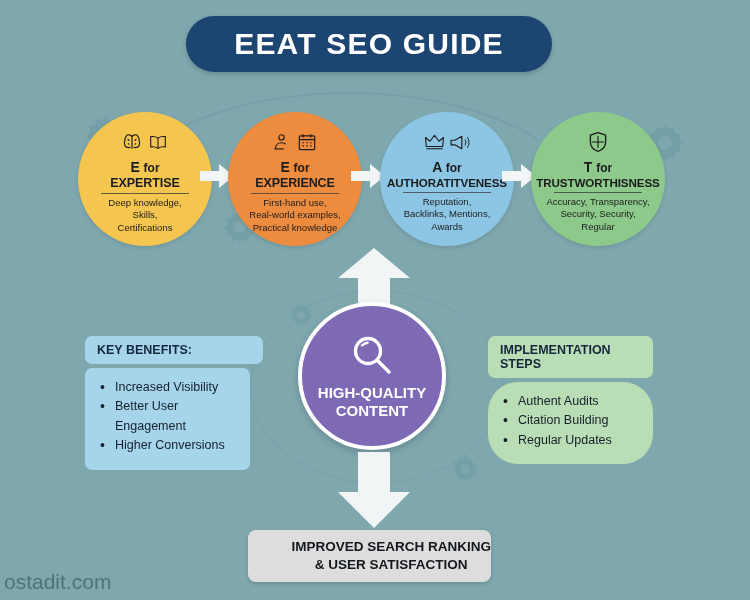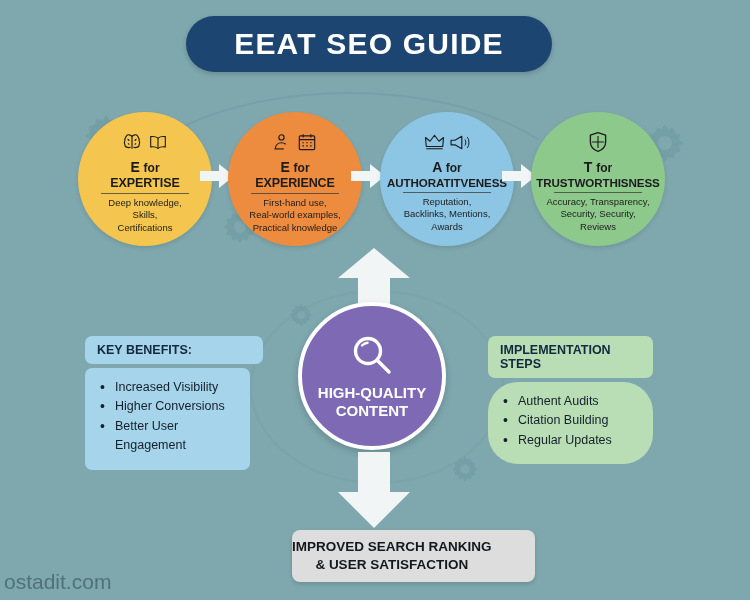--- a/index.html
+++ b/index.html
@@ -99,23 +99,22 @@
   .panel-left .panel-head{background:#a6d4ea;width:178px;}
   .panel-left .panel-body{background:#a6d4ea;width:165px;min-height:82px;}
   .panel-right{left:488px;top:336px;width:141px;}
   .panel-right .panel-head{background:#b9ddb4;width:165px;}
   .panel-right .panel-body{background:#b9ddb4;width:165px;min-height:82px;border-radius:30px;}
 
   
   .outcome{
     position:absolute;left:248px;top:530px;width:243px;height:52px;
     background:#dddddd;border-radius:8px;
-    display:flex;align-items:center;justify-content:flex-start;text-align:center;
+    display:flex;align-items:center;justify-content:flex-end;text-align:center;
     box-shadow:0 2px 4px rgba(0,0,0,.14);
-    margin-left:44px;
   }
   .outcome span{font-size:13.5px;font-weight:bold;color:#14181c;line-height:1.3;}
 
   
   .watermark{
     position:absolute;left:4px;top:570px;font-size:21px;color:#4d6f77;opacity:.95;
   }
 </style>
 </head>
 <body>
@@ -257,21 +256,21 @@
     </div>
     <div class="pillar-head">
       <div class="l1"><span>T</span>
         <span class="small">for</span></div>
       <div class="l2">TRUSTWORTHISNESS</div>
     </div>
     <div class="rule"></div>
     <div class="pillar-sub">
       <div>Accuracy, Transparency,</div>
       <div>Security, Security,</div>
-      <div>Reviews</div>
+      <div>Regular</div>
     </div>
   </div>
 
   <div class="varrow varrow-up">
     <svg width="94" height="62" viewBox="0 0 94 62">
         <path d="M47 0l36 30H63v32H31V30H11z" fill="#f2f5f5"></path>
       </svg>
   </div>
 
   <div class="center-circle">
@@ -290,22 +289,22 @@
     <svg width="94" height="76" viewBox="0 0 94 76">
         <path d="M31 0h32v40h20L47 76 11 40h20z" fill="#f2f5f5"></path>
       </svg>
   </div>
 
   <div class="panel panel-left">
     <div class="panel-head">KEY BENEFITS:</div>
     <div class="panel-body">
       <ul>
         <li>Increased Visibility</li>
+        <li>Better User Engagement</li>
         <li>Higher Conversions</li>
-        <li>Better User Engagement</li>
       </ul>
     </div>
   </div>
 
   <div class="panel panel-right">
     <div class="panel-head">IMPLEMENTATION STEPS</div>
     <div class="panel-body">
       <ul>
         <li>Authent Audits</li>
         <li>Citation Building</li>

